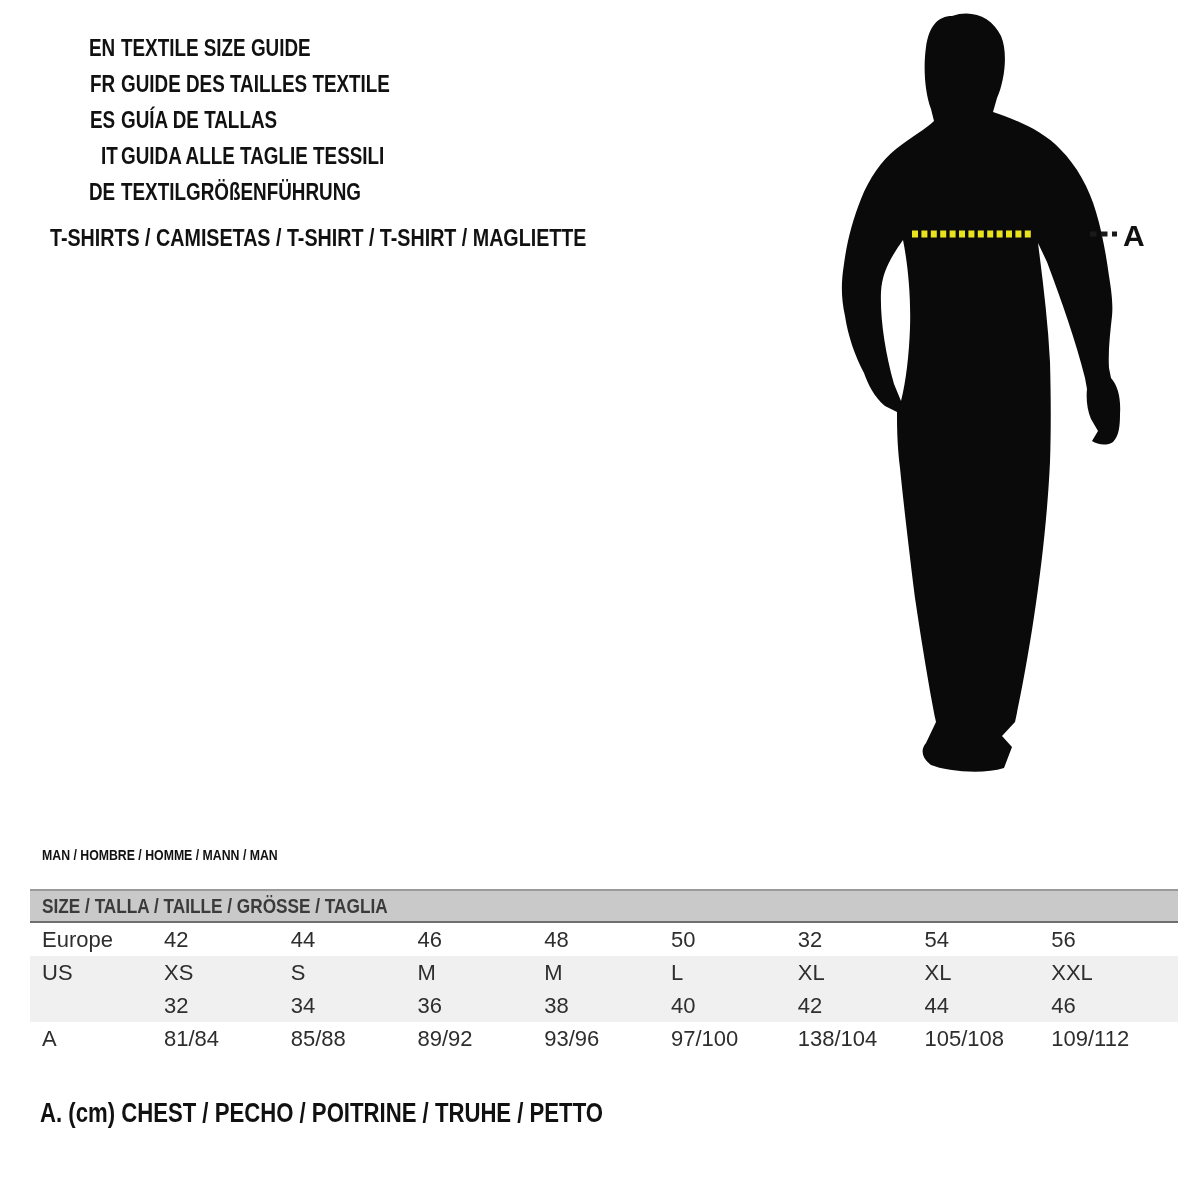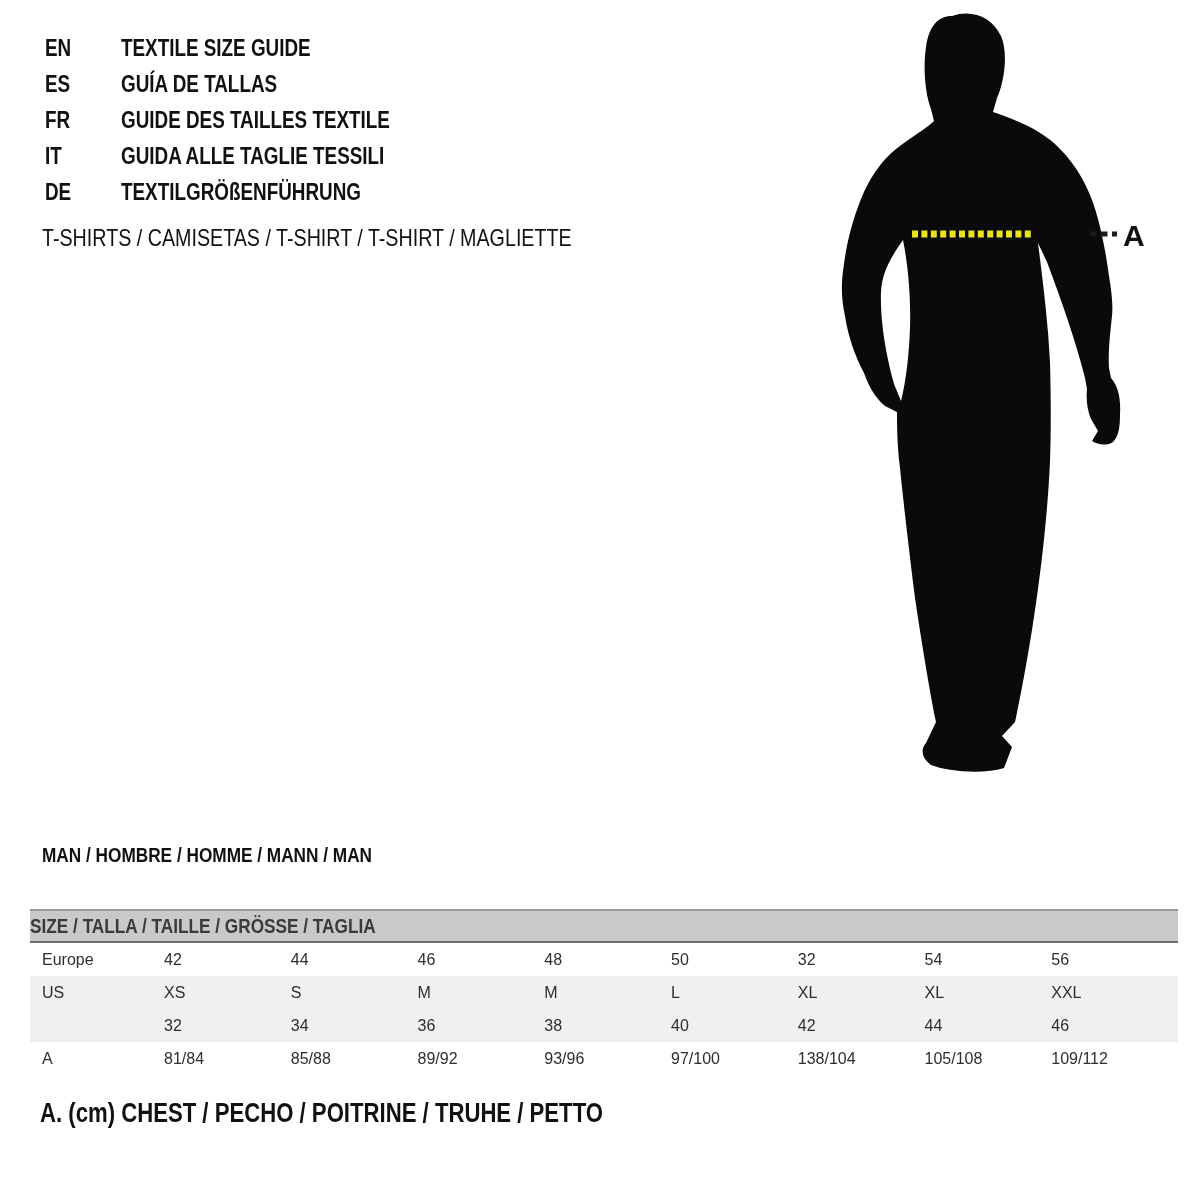--- a/index.html
+++ b/index.html
@@ -5,58 +5,58 @@
   html,body{margin:0;padding:0;}
   body{
     width:1200px;height:1200px;background:#ffffff;
     font-family:"Liberation Sans", sans-serif;
     color:#111;overflow:hidden;position:relative;
   }
   .cond{display:inline-block;transform:scaleX(0.82);transform-origin:0 50%;white-space:nowrap;}
   
   .lang-list{position:absolute;left:45px;top:30px;}
   .lang-row{display:flex;height:36px;align-items:center;font-size:23px;font-weight:bold;}
-  .lang-code{width:76px;flex:0 0 76px;}
+  .lang-code{width:76px;flex:0 0 76px;text-align:right;}
   
-  .categories{position:absolute;left:42px;top:221px;font-size:24px;font-weight:normal;}
+  .categories{position:absolute;left:50px;top:221px;font-size:24px;font-weight:bold;}
   .categories .cat-line{height:33px;line-height:33px;}
   
   .figure{position:absolute;left:820px;top:0;width:380px;height:800px;}
   
-  .section-title{position:absolute;left:42px;top:843px;font-size:21px;font-weight:bold;line-height:24px;}
+  .section-title{position:absolute;left:42px;top:843px;font-size:15px;font-weight:bold;line-height:24px;}
   
   .size-table{position:absolute;left:30px;top:889px;width:1148px;}
   .table-header{
     box-sizing:border-box;height:34px;line-height:30px;
     background:var(--header-bg,#c9c9c9);
     border-top:2px solid #9a9a9a;border-bottom:2px solid #6f6f6f;
-    font-size:21px;font-weight:600;color:#3a3a3a;margin-top:20px;
+    padding-left:12px;font-size:21px;font-weight:600;color:#3a3a3a;
   }
-  .trow{display:flex;height:33px;line-height:33px;font-size:16px;font-weight:400;color:#2e2e2e;}
+  .trow{display:flex;height:33px;line-height:33px;font-size:22px;font-weight:400;color:#2e2e2e;}
   .trow.striped{background:var(--stripe-bg,#f0f0f0);}
   .tlabel{flex:0 0 134px;box-sizing:border-box;padding-left:12px;text-align:left;}
   .tcell{flex:1 1 0;text-align:left;}
   
   .footer-note{position:absolute;left:40px;top:1100px;font-size:27px;font-weight:bold;line-height:26px;}
 </style>
 </head>
 <body>
 
 <div class="lang-list">
   <div class="lang-row">
     <span class="lang-code"><span class="cond">EN</span></span>
     <span class="cond">TEXTILE SIZE GUIDE</span>
   </div>
   <div class="lang-row">
+    <span class="lang-code"><span class="cond">FR</span></span>
+    <span class="cond">GUIDE DES TAILLES TEXTILE</span>
+  </div>
+  <div class="lang-row">
     <span class="lang-code"><span class="cond">ES</span></span>
     <span class="cond">GUÍA DE TALLAS</span>
-  </div>
-  <div class="lang-row">
-    <span class="lang-code"><span class="cond">FR</span></span>
-    <span class="cond">GUIDE DES TAILLES TEXTILE</span>
   </div>
   <div class="lang-row">
     <span class="lang-code"><span class="cond">IT</span></span>
     <span class="cond">GUIDA ALLE TAGLIE TESSILI</span>
   </div>
   <div class="lang-row">
     <span class="lang-code"><span class="cond">DE</span></span>
     <span class="cond">TEXTILGRÖßENFÜHRUNG</span>
   </div>
 </div>

